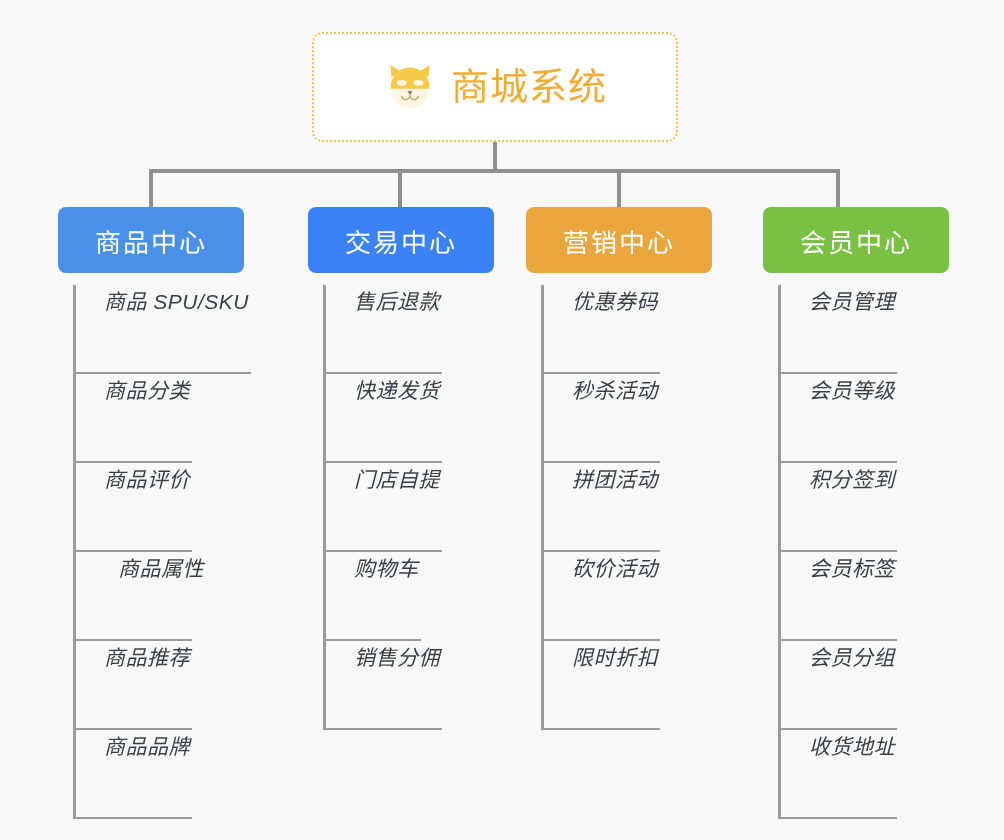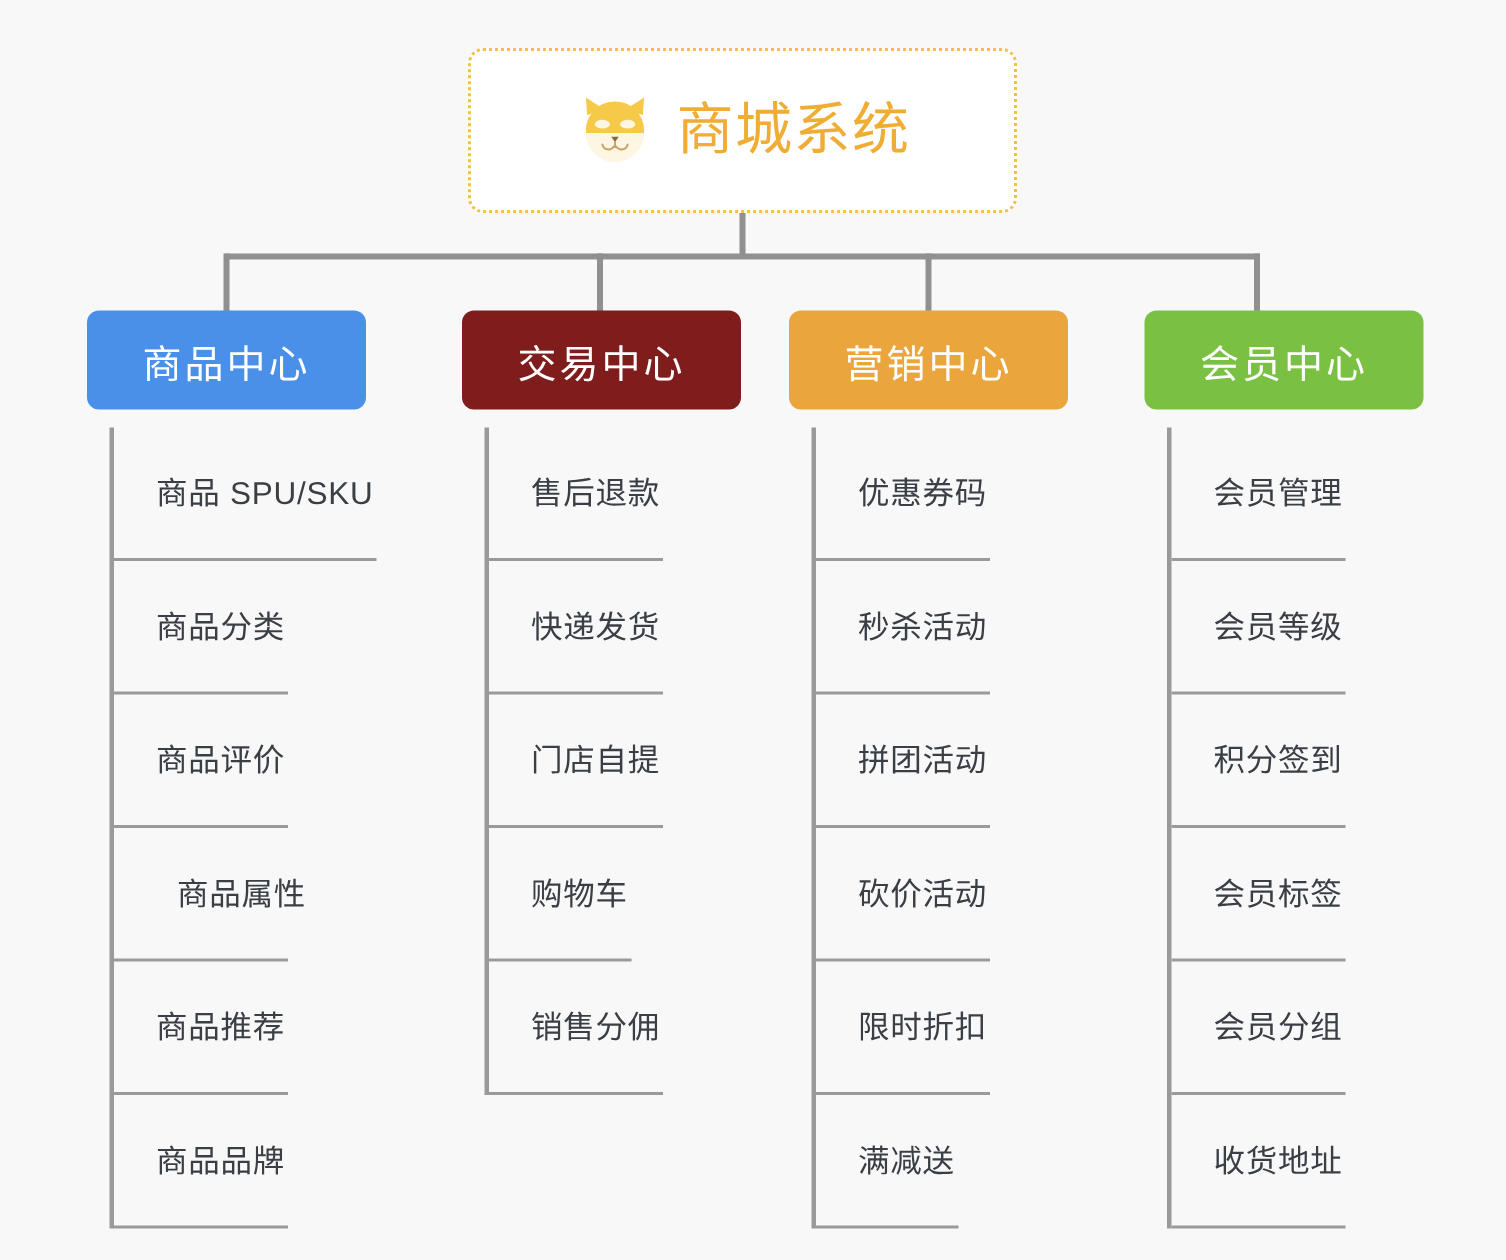--- a/index.html
+++ b/index.html
@@ -108,22 +108,23 @@
   .leaf-list {
     margin-top: 12px;
     margin-left: 15px;
     border-left: 3px solid #9a9a9a;
     padding-left: 0;
     list-style: none;
   }
   .leaf-item {
     height: 89px;
     display: flex;
-    align-items: center;
+    align-items: flex-start;
     box-sizing: border-box;
+    font-style: italic;
   }
   .leaf-label {
     display: inline-block;
     margin-left: 28px;
     padding-bottom: 6px;
     font-size: 21px;
     color: #3a3f45;
     white-space: nowrap;
     letter-spacing: 0.5px;
   }
@@ -196,21 +197,21 @@
           <span class="leaf-rule" style="bottom: 0px; width: 116px;"></span>
         </li>
       <li class="leaf-item" style="position: relative;">
           <span class="leaf-label">商品品牌</span>
           <span class="leaf-rule" style="bottom: 0px; width: 116px;"></span>
         </li>
     </ul>
   </div>
 
   <div class="column col-2">
-    <div class="group-box" style="background: #7f1d1d; text-align: center;">
+    <div class="group-box" style="background: #3b82f6; text-align: center;">
       <span>交易中心</span>
     </div>
     <ul class="leaf-list">
       <li class="leaf-item" style="position: relative;">
           <span class="leaf-label">售后退款</span>
           <span class="leaf-rule" style="bottom: 0px; width: 116px;"></span>
         </li>
       <li class="leaf-item" style="position: relative;">
           <span class="leaf-label">快递发货</span>
           <span class="leaf-rule" style="bottom: 0px; width: 116px;"></span>
@@ -248,24 +249,20 @@
           <span class="leaf-rule" style="bottom: 0px; width: 116px;"></span>
         </li>
       <li class="leaf-item" style="position: relative;">
           <span class="leaf-label">砍价活动</span>
           <span class="leaf-rule" style="bottom: 0px; width: 116px;"></span>
         </li>
       <li class="leaf-item" style="position: relative;">
           <span class="leaf-label">限时折扣</span>
           <span class="leaf-rule" style="bottom: 0px; width: 116px;"></span>
         </li>
-      <li class="leaf-item" style="position: relative;">
-          <span class="leaf-label">满减送</span>
-          <span class="leaf-rule" style="bottom: 0px; width: 95px;"></span>
-        </li>
     </ul>
   </div>
 
   <div class="column col-4">
     <div class="group-box" style="background: rgb(122, 193, 67);">
       <span>会员中心</span>
     </div>
     <ul class="leaf-list">
       <li class="leaf-item" style="position: relative;">
           <span class="leaf-label">会员管理</span>

